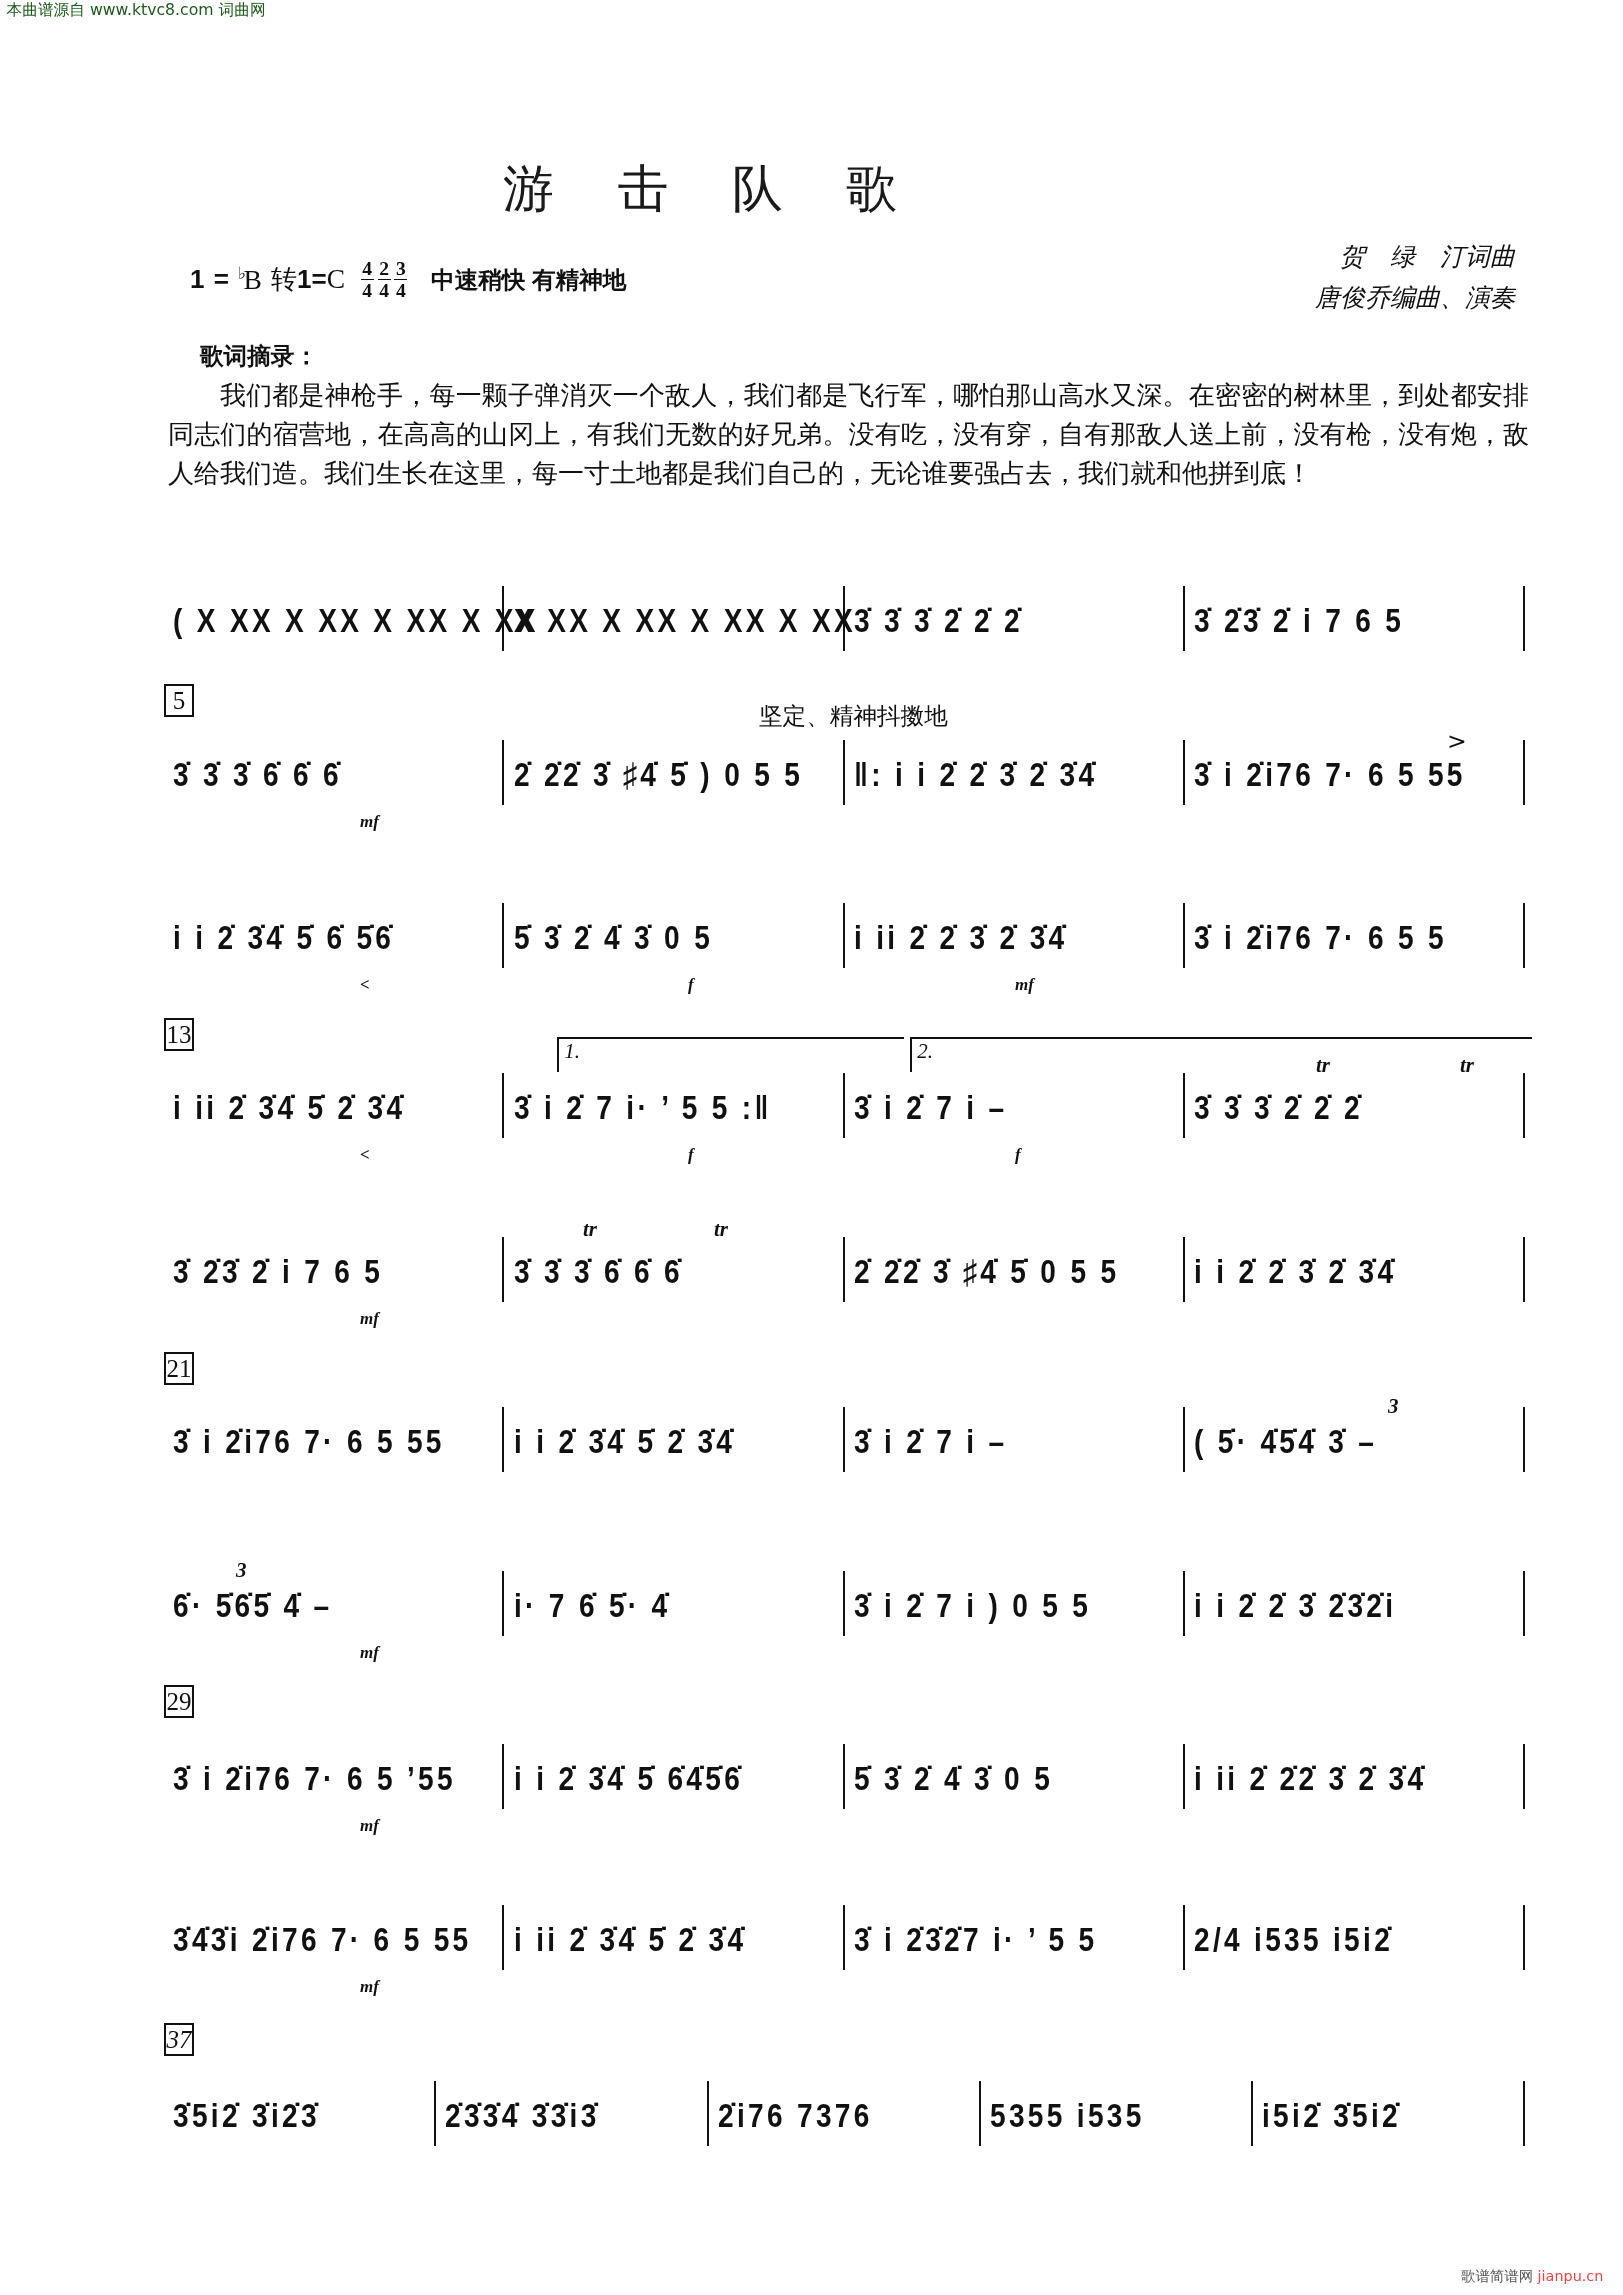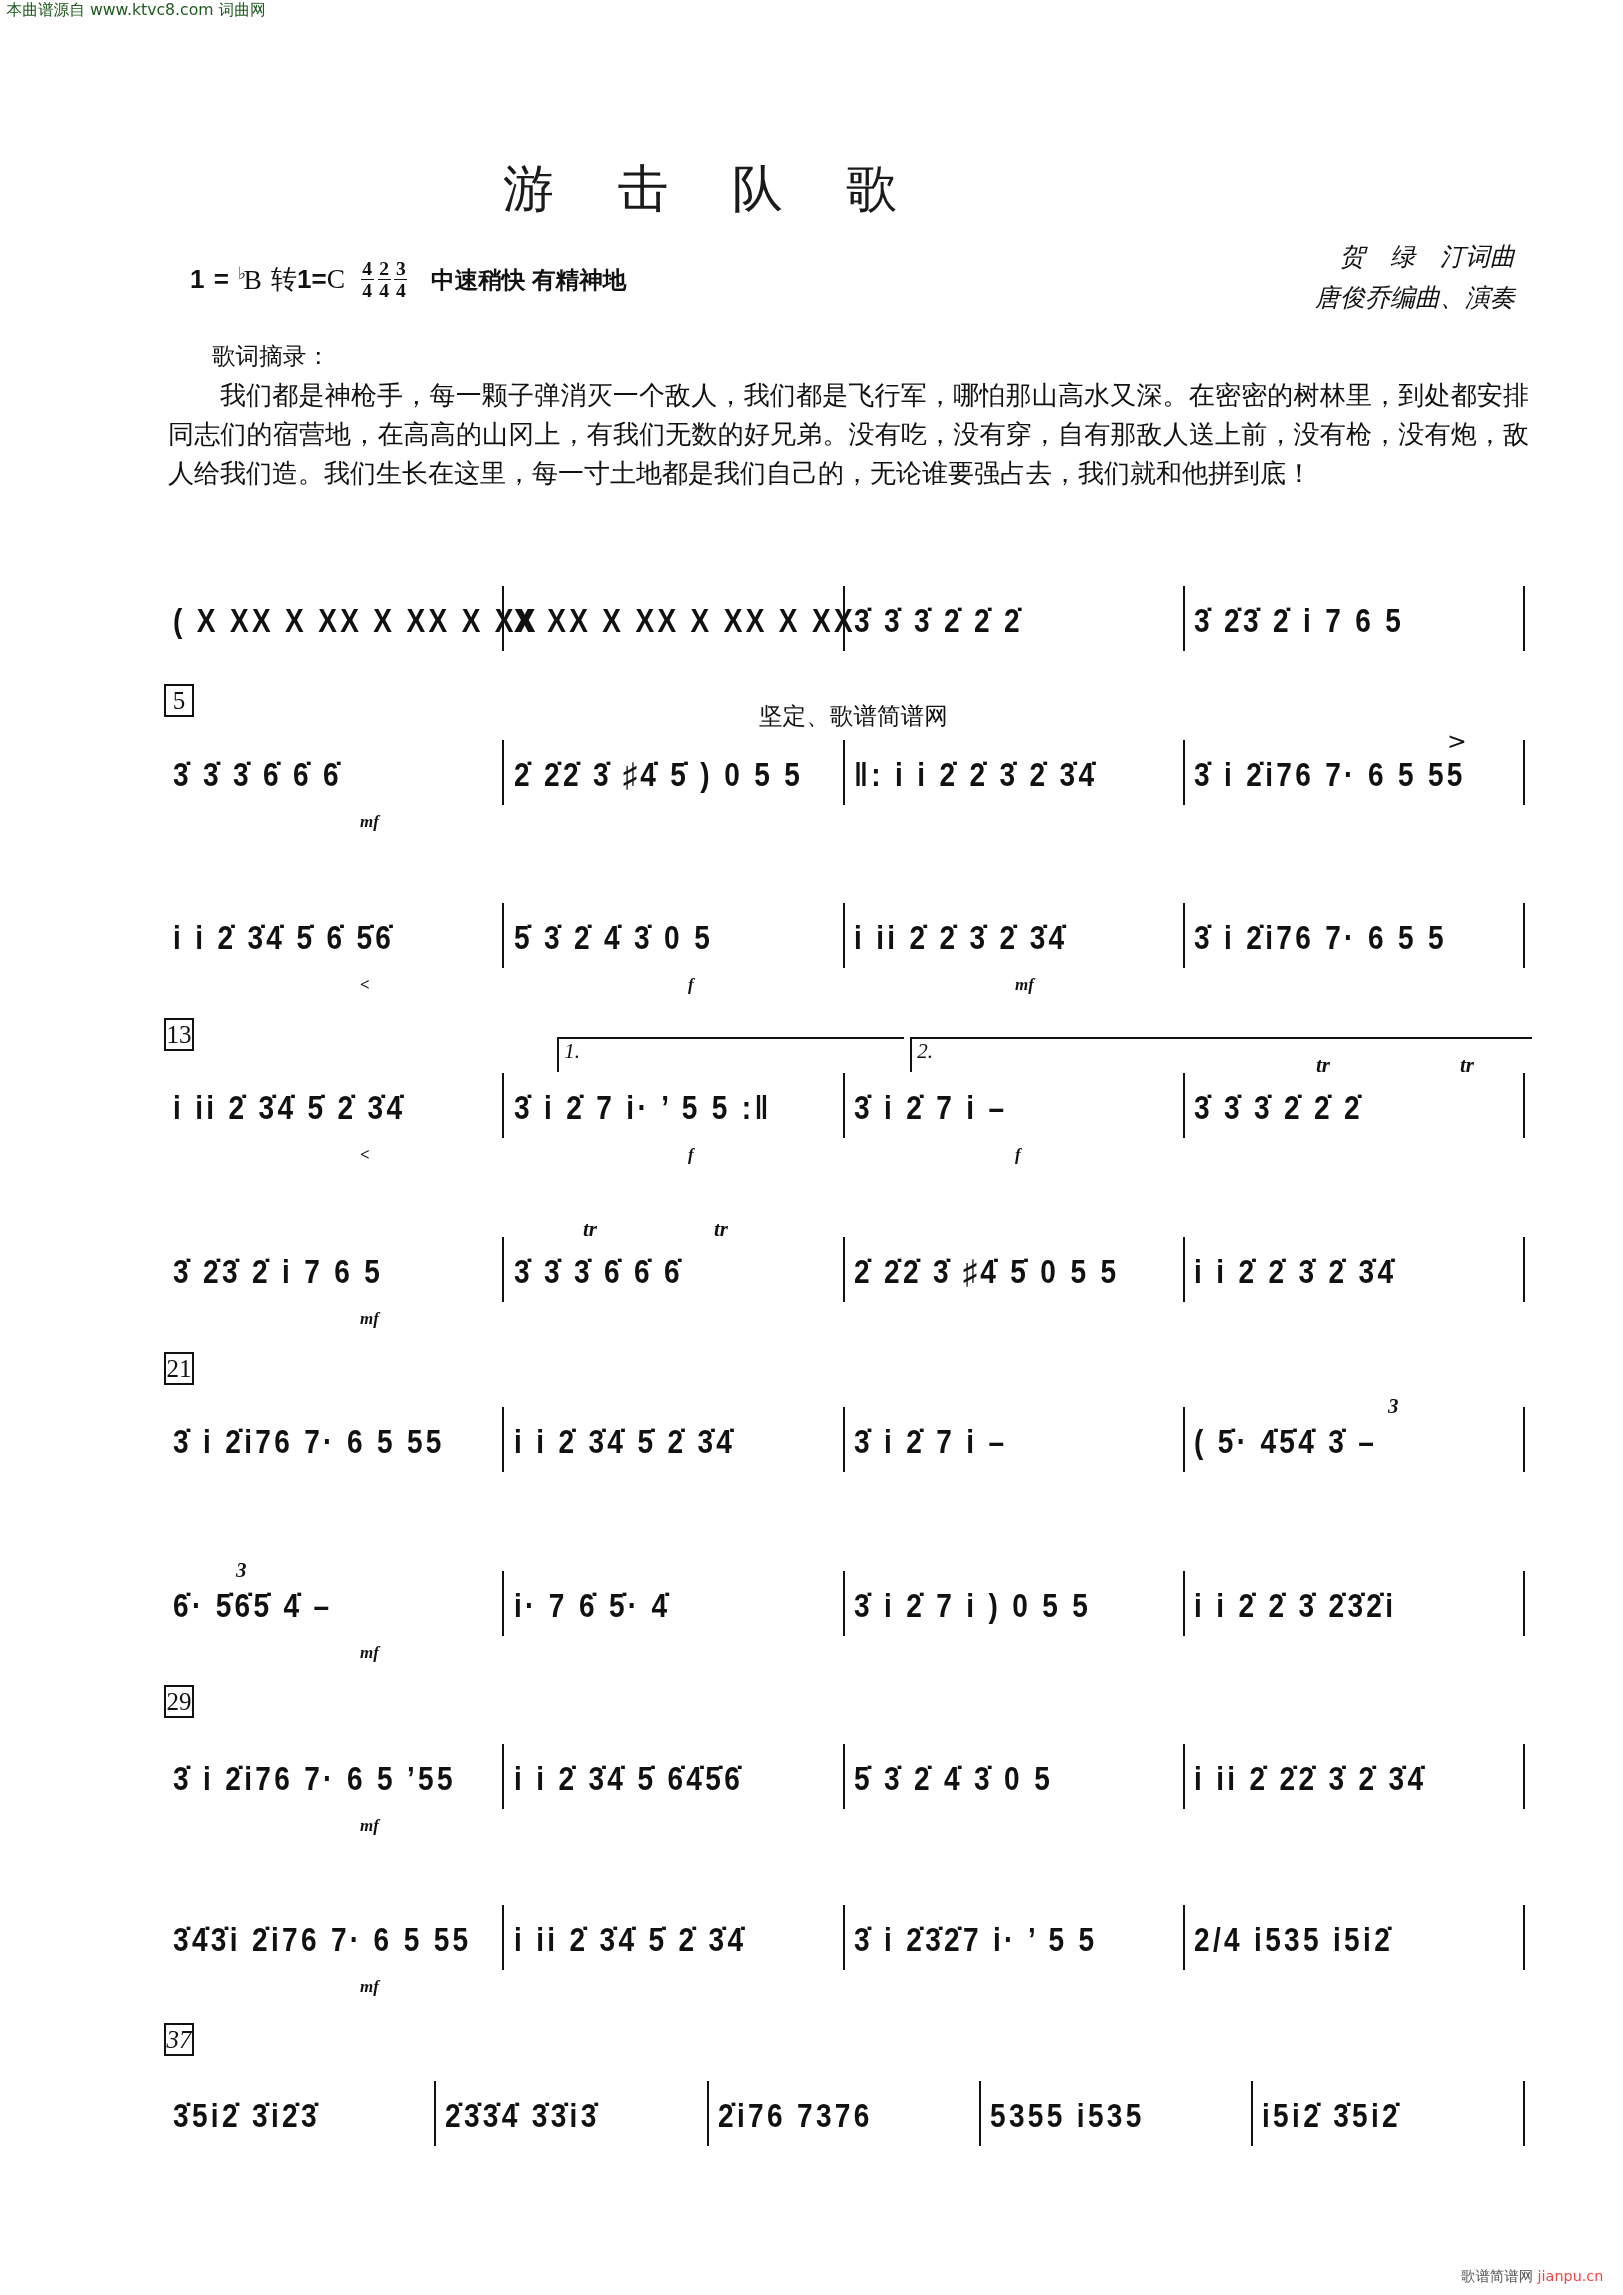--- a/index.html
+++ b/index.html
@@ -17,21 +17,21 @@
   .keyline .bold { font-weight:bold; }
   .keyline .serif { font-family:"Liberation Serif", serif; font-size:27.5px; }
   .flat { font-size:17px; vertical-align:super; margin-right:-2.6px; }
   .timesig { display:inline-flex; gap:3.9px; margin-left:6.5px; margin-right:10.5px; }
   .frac { display:inline-flex; flex-direction:column; align-items:center; line-height:19.6px;
           font-family:"Liberation Serif", serif; font-weight:bold; font-size:19.6px; }
   .frac .bar { width:13px; border-top:1.3px solid #111; margin:0.7px 0; }
   .tempo { font-size:23.6px; font-weight:bold; margin-left:3.9px; }
   .credits { right:108px; top:236px; text-align:right; font-size:25px; line-height:41px;
              font-family:"DejaVu Serif", serif; font-style:italic; }
-  .lyrics-head { left:212px; top:340px; font-size:23.6px; font-weight:normal; }
+  .lyrics-head { left:200px; top:340px; font-size:23.6px; font-weight:bold; }
   .lyrics { left:168px; top:376px; width:1361px; font-size:26px; line-height:39px;
             text-indent:52px; text-align:justify; }
   .row { position:absolute; left:164px; width:1361px; height:79px; }
   .measure-line { position:absolute; top:0; width:2px; height:65px; background:#111; }
   .notes { position:absolute; top:15.7px; font-family:"Liberation Sans", sans-serif;
            font-weight:bold; font-size:33px; letter-spacing:3.9px; white-space:nowrap;
            transform:scaleX(0.85); transform-origin:left; }
   .rehearsal { position:absolute; left:164px; width:26px; height:29px; border:2px solid #111;
                font-family:"Liberation Serif", serif; font-size:25px; text-align:center; line-height:29px; }
   .dyn { position:absolute; font-family:"Liberation Serif", serif; font-style:italic; font-weight:bold;
@@ -86,21 +86,21 @@
       <div class="notes" style="left: 9.2px;">( X XX X XX X XX X XX</div>
       <div class="measure-line" style="left: 338px;"></div>
       <div class="notes" style="left: 350px;">X XX X XX X XX X XX</div>
       <div class="measure-line" style="left: 679px;"></div>
       <div class="notes" style="left: 690px;">3̇ 3̇ 3̇  2̇ 2̇ 2̇</div>
       <div class="measure-line" style="left: 1019px;"></div>
       <div class="notes" style="left: 1030px;">3̇ 2̇3̇ 2̇ i  7 6 5</div>
       <div class="measure-line" style="left: 1359px;"></div>
     </div>
     <div class="rehearsal" style="top: 684px;">5</div>
-    <div class="expr" style="left: 759px; top: 700px;">坚定、歌谱简谱网</div>
+    <div class="expr" style="left: 759px; top: 700px;">坚定、精神抖擞地</div>
     <div class="row" style="top: 740px;">
       <div class="notes" style="left: 9.2px;">3̇ 3̇ 3̇  6̇ 6̇ 6̇</div>
       <div class="measure-line" style="left: 338px;"></div>
       <div class="notes" style="left: 350px;">2̇ 2̇2̇ 3̇ ♯4̇ 5̇ )  0 5 5</div>
       <div class="measure-line" style="left: 679px;"></div>
       <div class="notes" style="left: 690px;">‖: i i  2̇ 2̇ 3̇  2̇ 3̇4̇</div>
       <div class="measure-line" style="left: 1019px;"></div>
       <div class="notes" style="left: 1030px;">3̇ i  2̇i76  7· 6  5 55</div>
       <div class="measure-line" style="left: 1359px;"></div>
       <div class="dyn" style="top: 72px; left: 196px;">mf</div>

